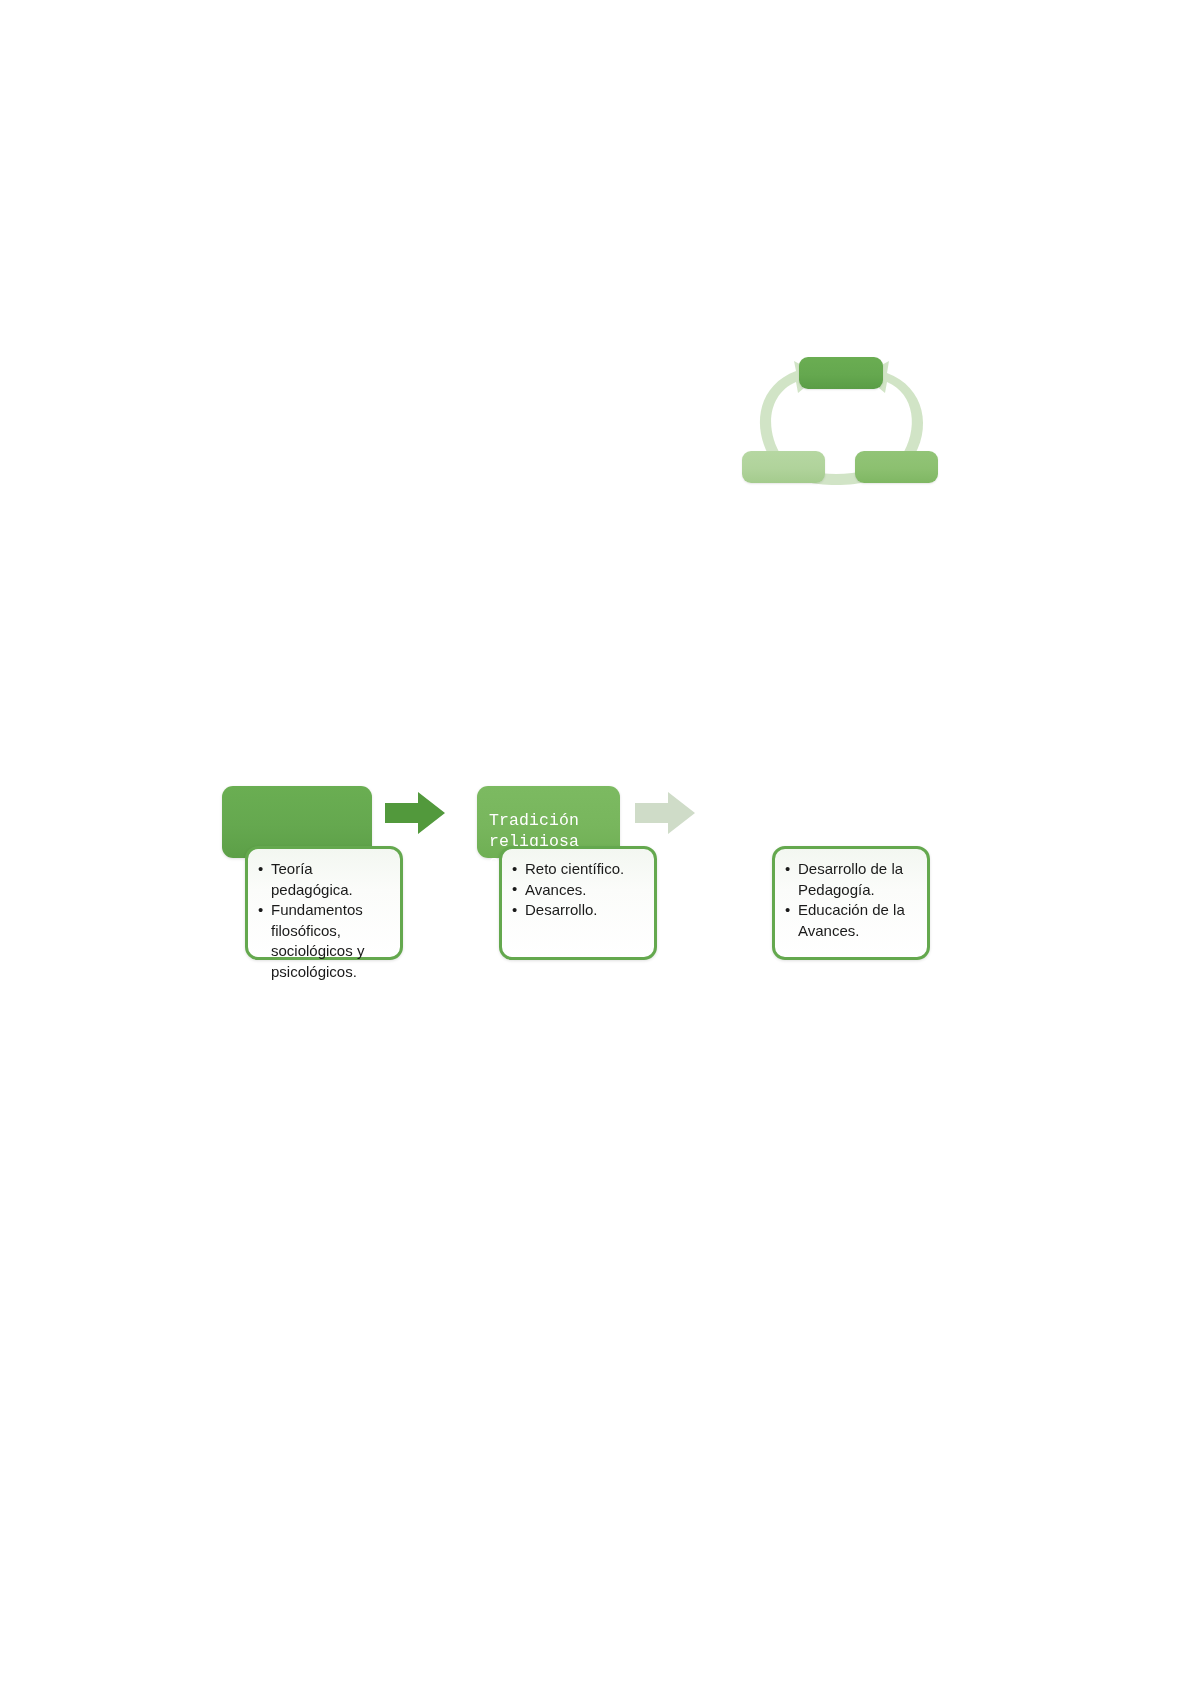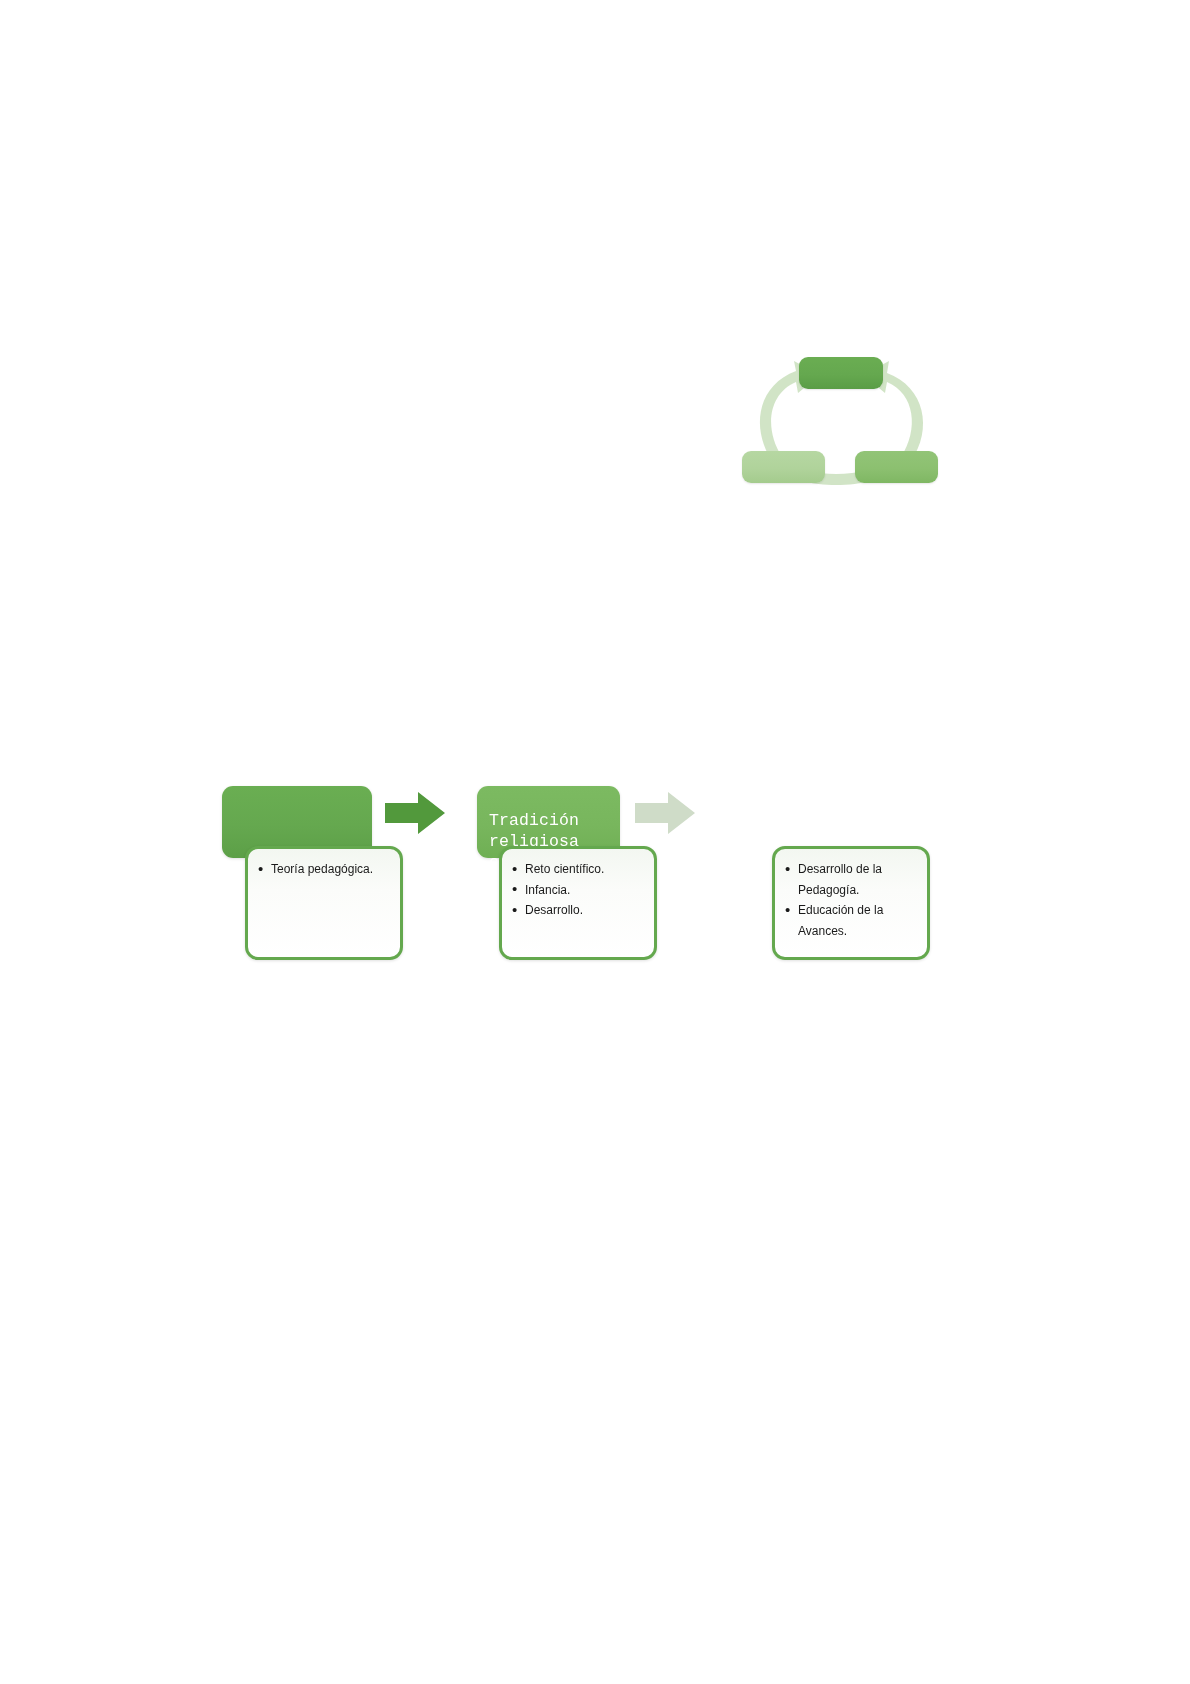--- a/index.html
+++ b/index.html
@@ -120,21 +120,21 @@
   #stage-3 .stage-body { left: 41px; height: 114px; margin-left: 16px; }
 
   .bullet-list {
     margin: 0;
     padding: 0;
     list-style: none;
   }
   .bullet-list li {
     position: relative;
     padding-left: 13px;
-    font-size: 12px;
+    font-size: 15px;
     line-height: 20.5px;
     color: #1a1a1a;
     margin-bottom: 0px;
   }
   .bullet-list li::before {
     content: "\2022";
     position: absolute;
     left: 0;
     top: -0.5px;
     font-size: 15px;
@@ -168,36 +168,37 @@
   <div class="cycle-node" id="cycle-node-bottom-right"></div>
 </div>
 
 <div id="process-flow">
 
   <div class="stage" id="stage-1">
     <div class="stage-header"></div>
     <div class="stage-body">
       <ul class="bullet-list">
         <li>Teoría pedagógica.</li>
+        <li>Fundamentos filosóficos, sociológicos y psicológicos.</li>
       </ul>
     </div>
   </div>
 
   <div class="flow-arrow" id="arrow-1">
     <svg width="62" height="46" viewBox="0 0 62 46">
       <path d="M 0 13 L 33 13 L 33 2 L 60 23 L 33 44 L 33 33 L 0 33 Z" fill="#52993c"></path>
     </svg>
   </div>
 
   <div class="stage" id="stage-2">
     <div class="stage-header">Tradición religiosa clásica</div>
     <div class="stage-body">
       <ul class="bullet-list">
         <li>Reto científico.</li>
-        <li>Infancia.</li>
+        <li>Avances.</li>
         <li>Desarrollo.</li>
       </ul>
     </div>
   </div>
 
   <div class="flow-arrow" id="arrow-2">
     <svg width="62" height="46" viewBox="0 0 62 46">
       <path d="M 0 13 L 33 13 L 33 2 L 60 23 L 33 44 L 33 33 L 0 33 Z" fill="#cfdcc8"></path>
     </svg>
   </div>

